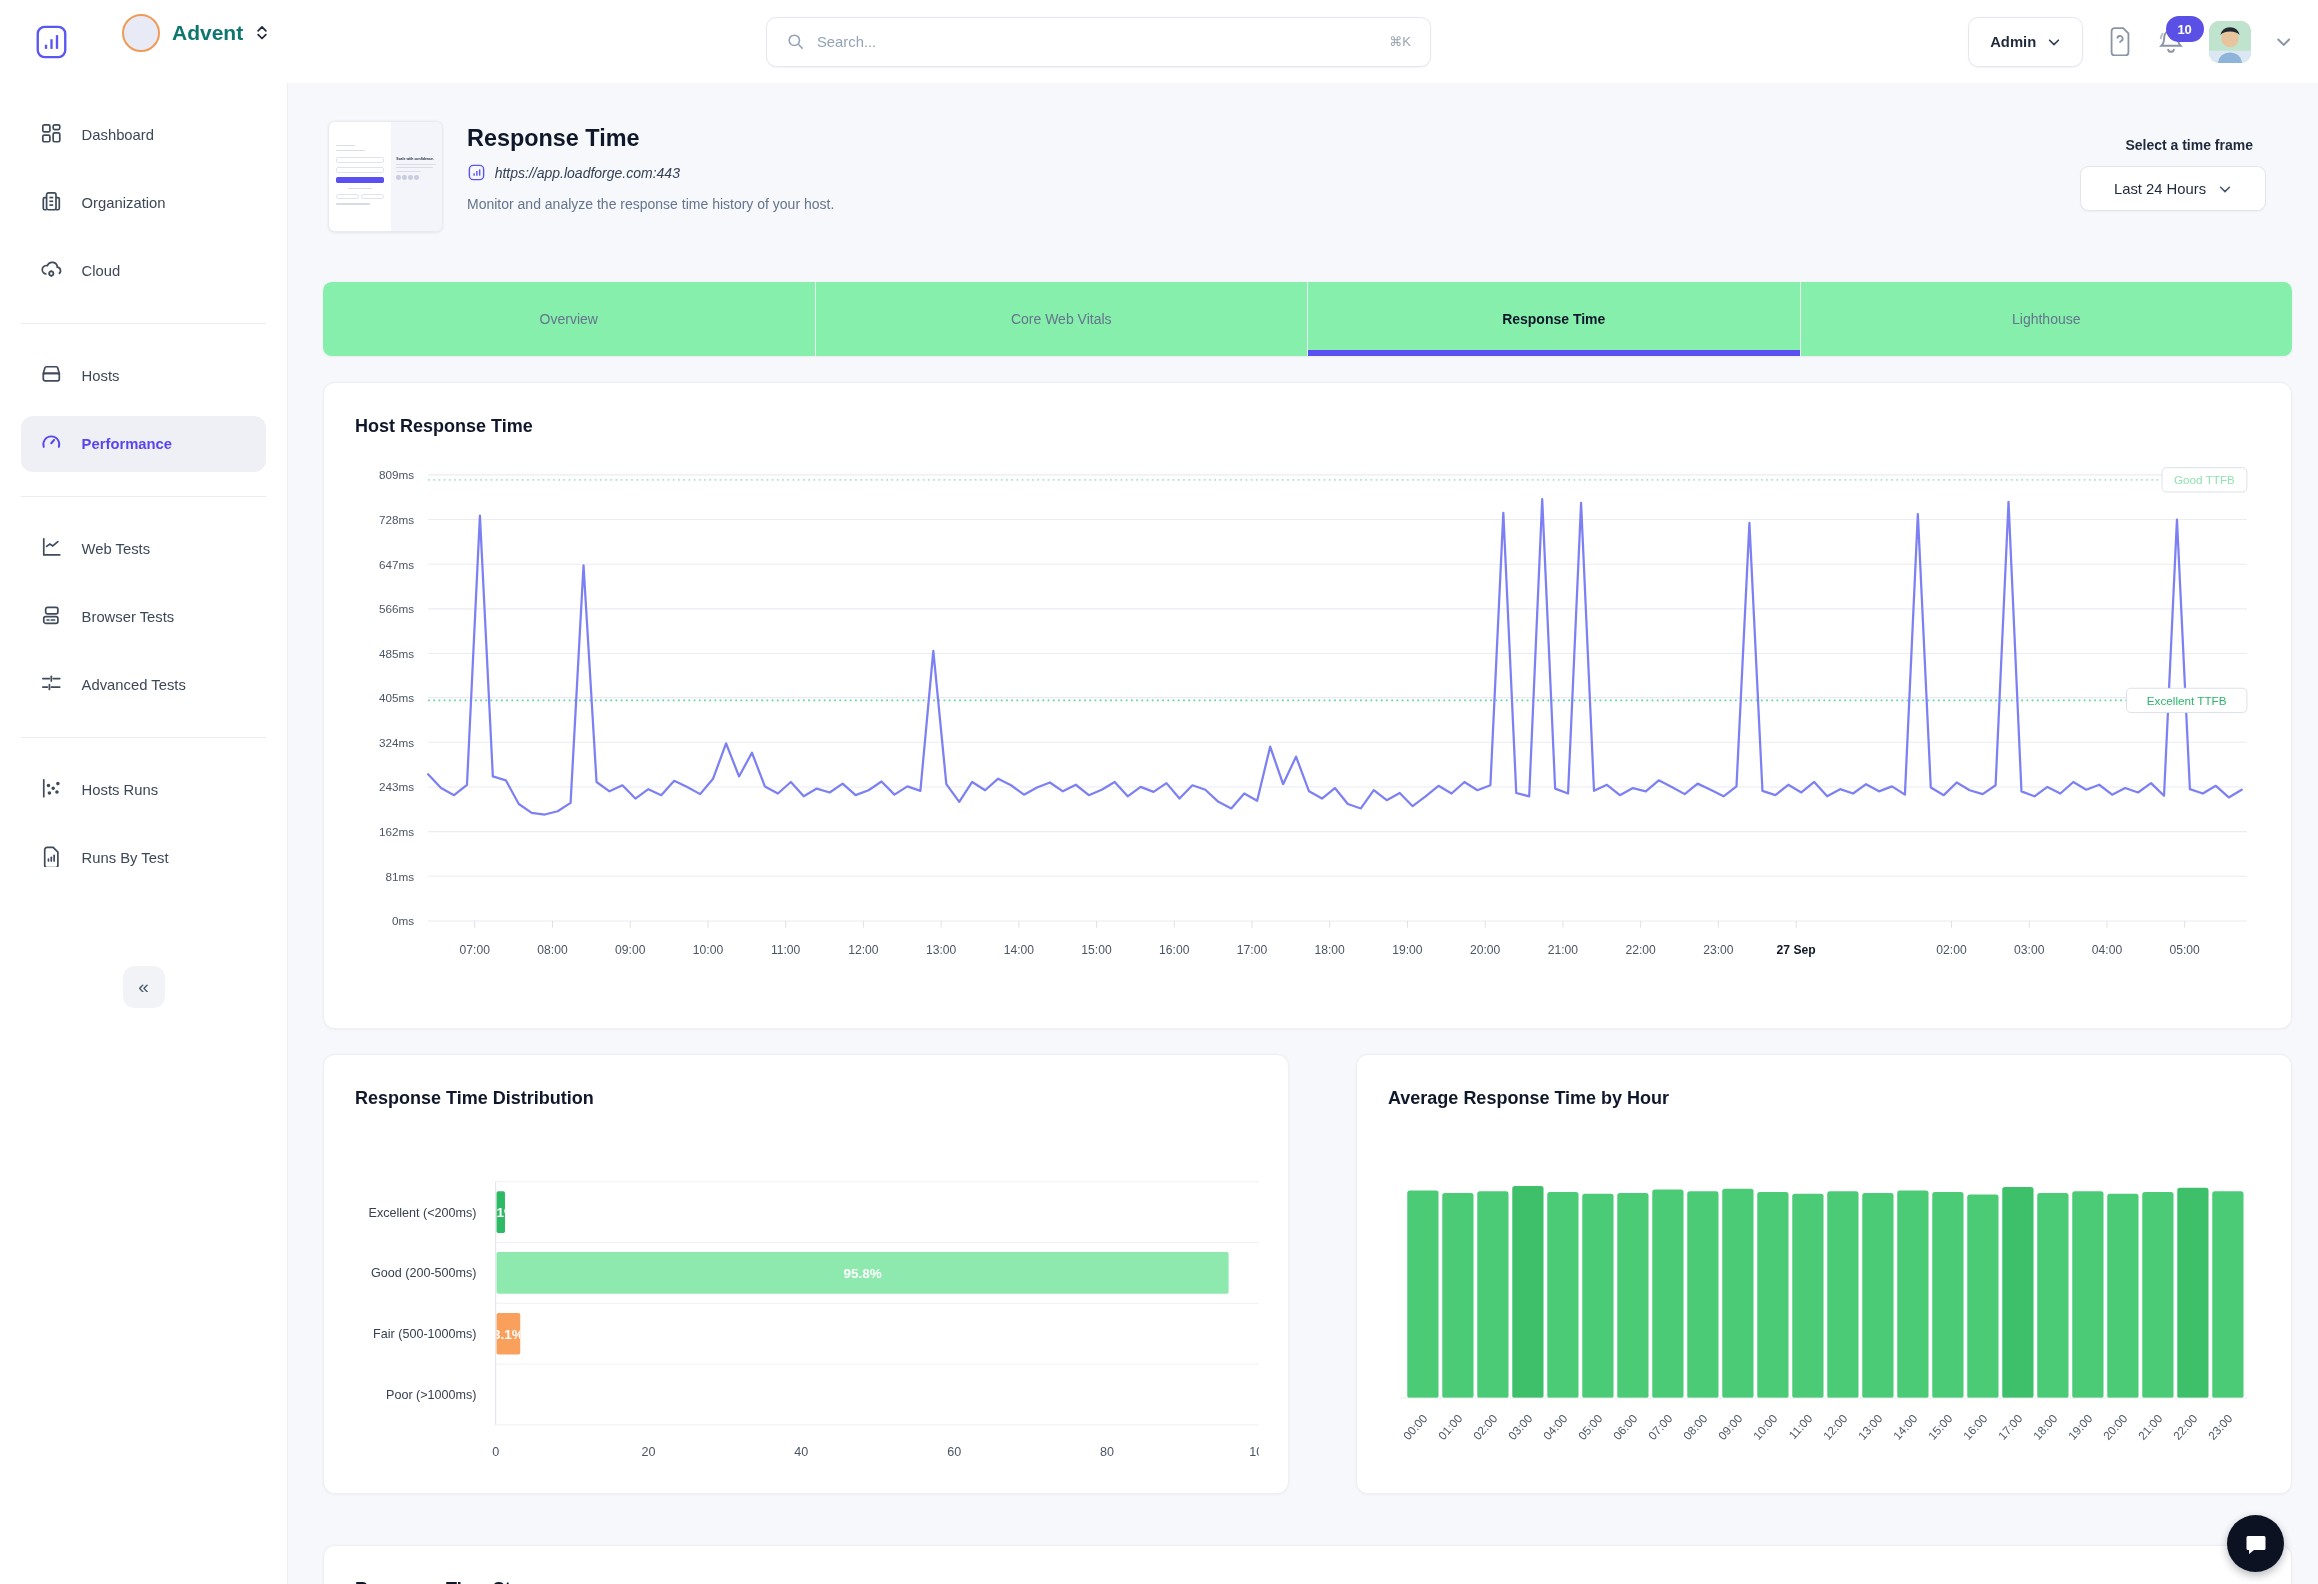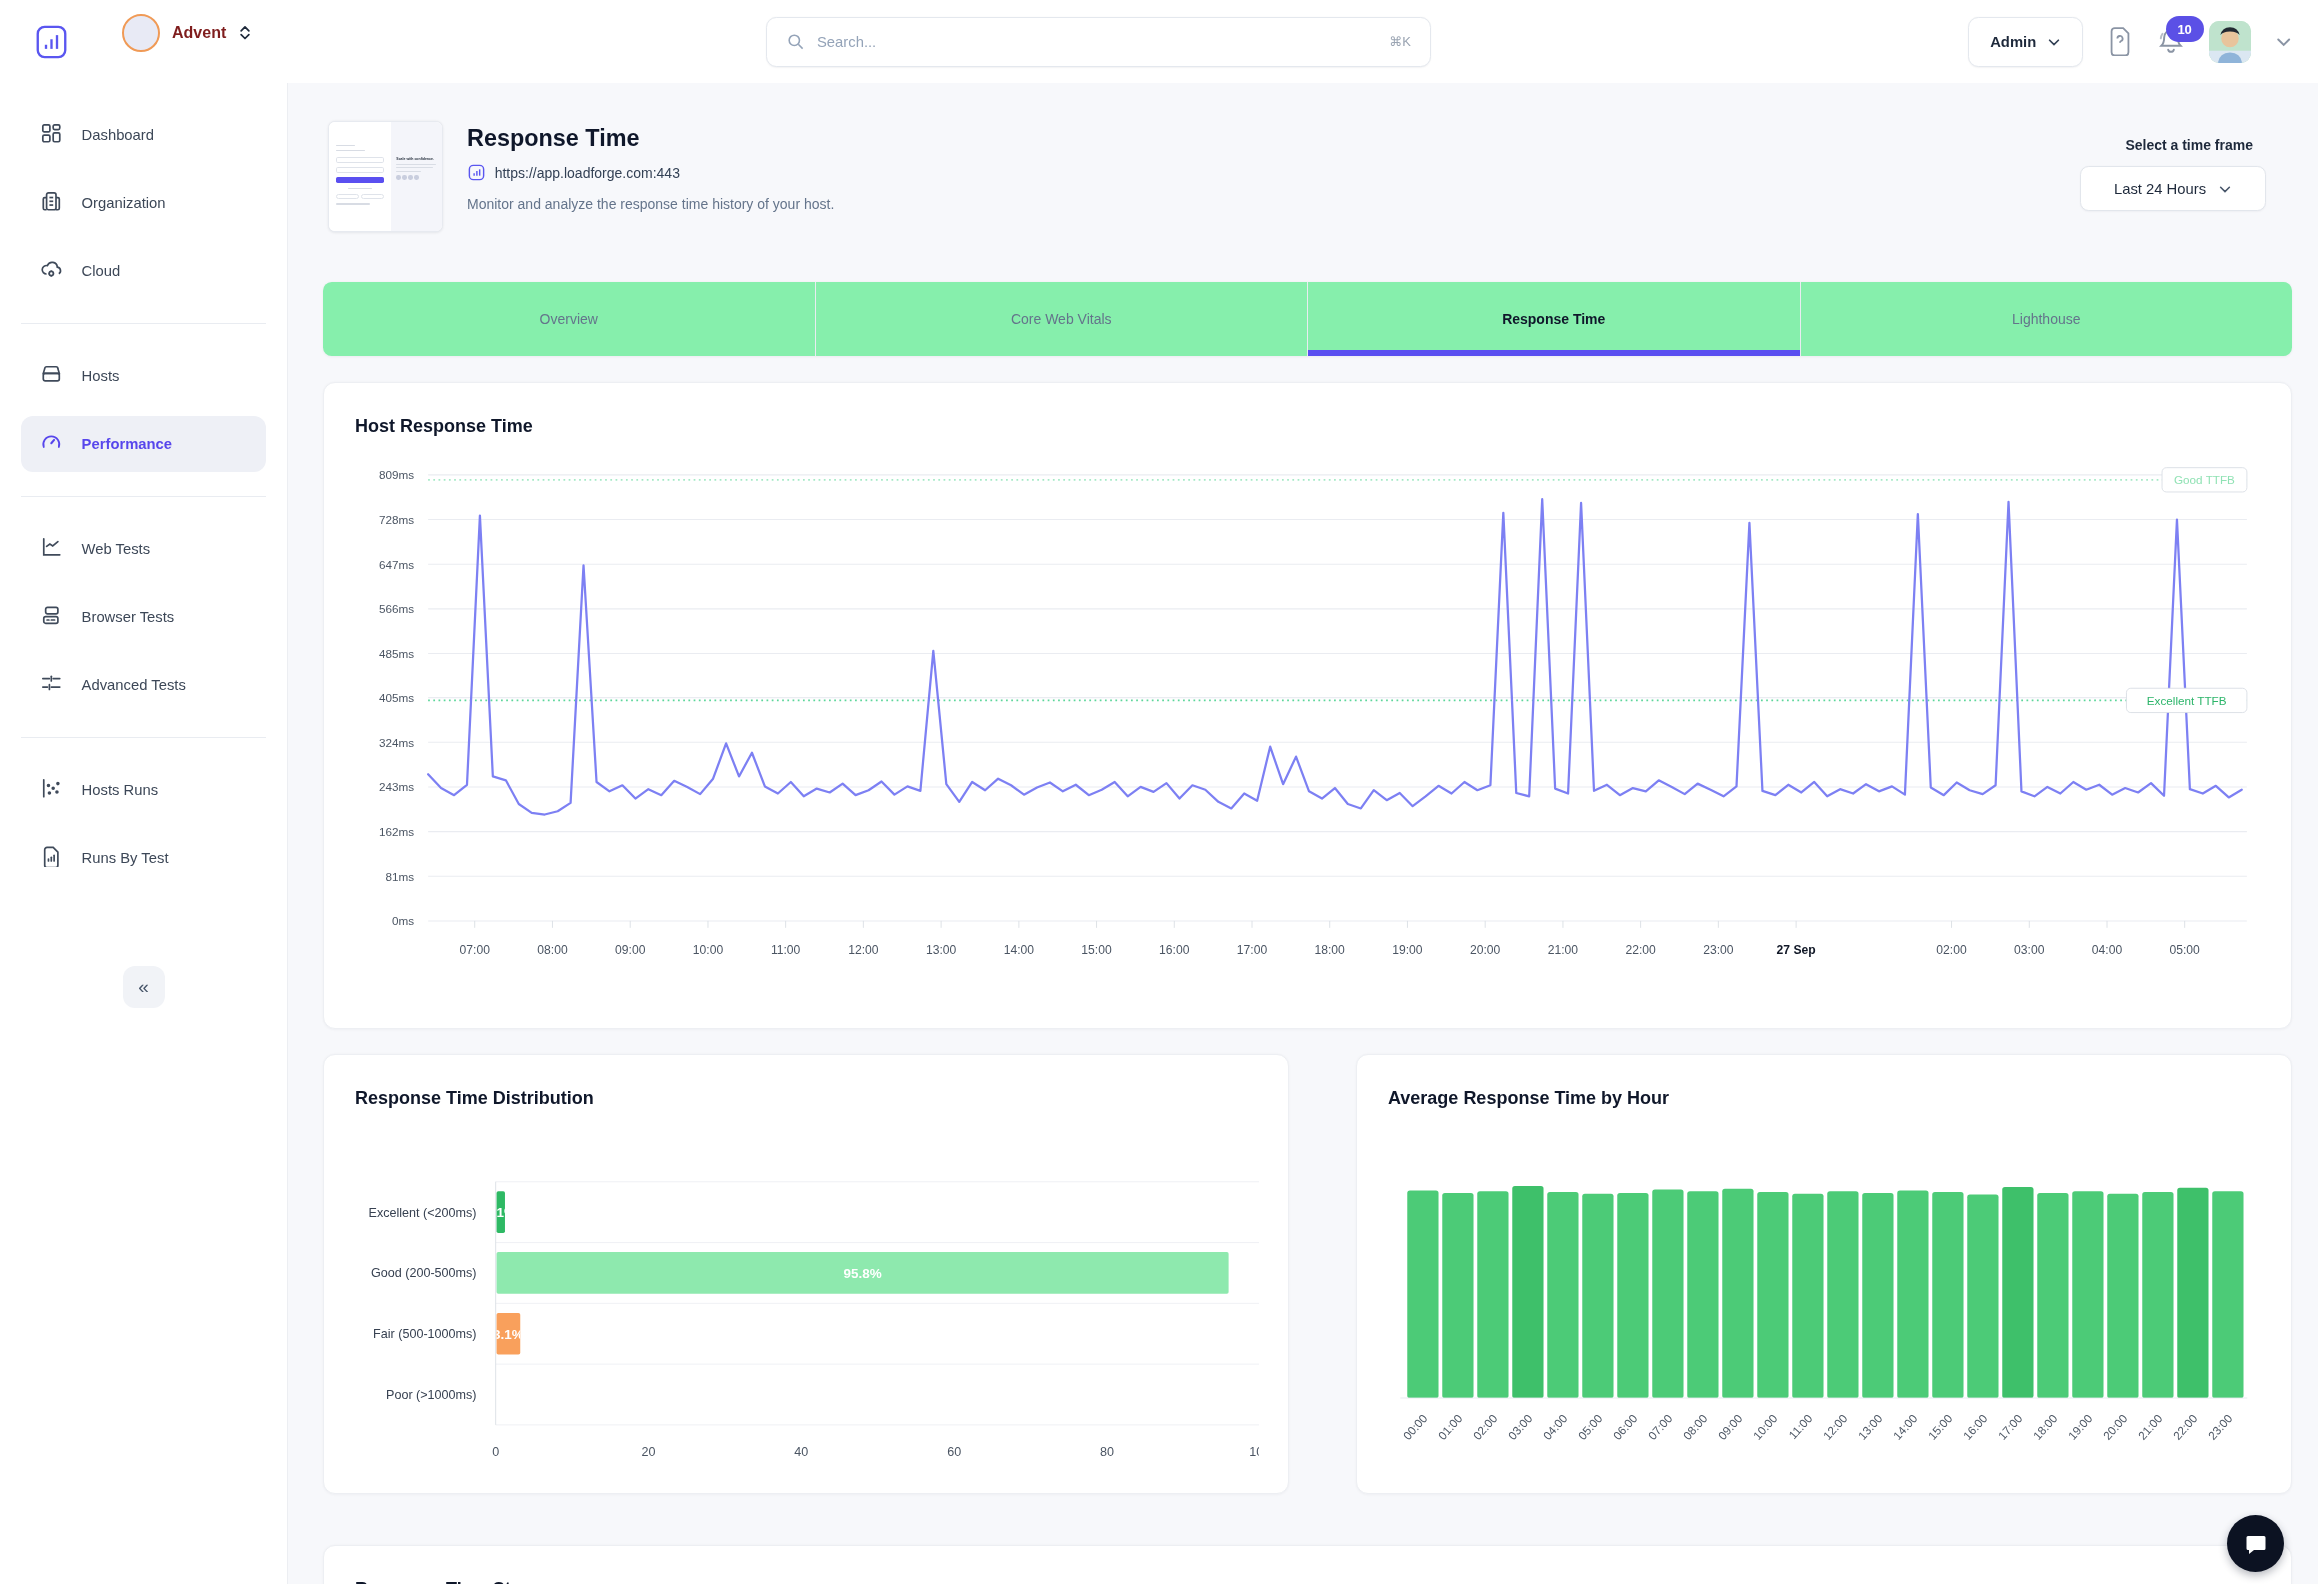--- a/index.html
+++ b/index.html
@@ -4,21 +4,21 @@
 <style>
   * { margin:0; padding:0; box-sizing:border-box; }
   html,body { width:2319px; height:1584px; overflow:hidden; }
   body { font-family:"Liberation Sans", sans-serif; background:#f7f8fb; color:#0f172a; position:relative; }
 
   
   .topbar { position:absolute; left:0; top:0; width:2319px; height:83px; background:#fff; z-index:5; display:flex; align-items:center; }
   .brand { position:absolute; left:35px; top:24px; color:#5a56f0; }
   .ws { position:absolute; left:122px; top:14px; display:flex; align-items:center; gap:12px; cursor:pointer; }
   .ws-avatar { width:38px; height:38px; border-radius:50%; background:#e8eaf5; border:2.6px solid #f09a56; }
-  .ws-name { font-size:16px; font-weight:700; color:#7f1d1d; }
+  .ws-name { font-size:21px; font-weight:700; color:#0f766e; }
   .search { position:absolute; left:766px; top:16.5px; width:665px; height:50px; background:#fff; border:0.9px solid #e4e8ee; border-radius:10.4px; box-shadow:0 0.9px 1.7px rgba(15,23,42,.05); display:flex; align-items:center; padding:0 19px; gap:12px; }
   .search .ph { color:#94a3b8; font-size:14.8px; flex:1; }
   .search .kbd { color:#9aa4b2; font-size:13px; }
   .right-cluster { position:absolute; right:27px; top:0; height:83px; display:flex; align-items:center; gap:24px; }
   .admin-btn { height:50px; padding:0 21px; background:#fff; border:0.9px solid #e4e8ee; border-radius:10.4px; box-shadow:0 0.9px 1.7px rgba(15,23,42,.05); display:flex; align-items:center; gap:10.4px; font-size:14.8px; font-weight:600; color:#1e293b; cursor:pointer; }
   .icon-btn { color:#8a94a4; display:flex; align-items:center; cursor:pointer; }
   .bell-wrap { position:relative; }
   .badge { position:absolute; top:-10.4px; right:-19px; min-width:38px; height:26px; background:#5b50e6; color:#fff; border-radius:14px; font-size:13px; font-weight:700; display:flex; align-items:center; justify-content:center; padding:0 8.7px; }
   .user-avatar { width:42px; height:42px; border-radius:10.4px; overflow:hidden; background:#bfe3cd; }
 
@@ -40,21 +40,21 @@
   .tl-box { height:6px; border:0.9px solid #dfe3ea; border-radius:1.7px; margin-bottom:4.3px; }
   .tl-btn { height:6px; background:#5a4ff0; border-radius:1.7px; margin-bottom:4.3px; }
   .tl-pill-row { display:flex; gap:2.6px; margin-bottom:4.3px; }
   .tl-pill { flex:1; height:5.2px; border:0.9px solid #dfe3ea; border-radius:2.6px; }
   .t-tagline { font-size:3.5px; font-weight:700; color:#1f2937; margin-bottom:2.6px; white-space:nowrap; }
   .tr-line { height:1.3px; background:#d9dde5; border-radius:0.9px; margin-bottom:2.2px; }
   .tr-dots { display:flex; gap:1.7px; margin-top:3.5px; }
   .tr-dot { width:4.3px; height:4.3px; border-radius:50%; background:#c9cede; }
 
   .page-title { position:absolute; left:179px; top:42px; font-size:23.4px; font-weight:700; color:#0f172a; }
-  .url-row { position:absolute; left:179px; top:80px; display:flex; align-items:center; gap:8.7px; font-size:14px; color:#334155; }
+  .url-row { position:absolute; left:179px; top:80px; display:flex; align-items:center; gap:8.7px; font-size:14px; color:#334155;font-style:italic; }
   .url-icon { color:#5a56f0; display:flex; }
   .page-desc { position:absolute; left:179px; top:113px; font-size:14px; color:#64748b; }
 
   .tf-label { position:absolute; right:65px; top:54px; font-size:14px; font-weight:700; color:#1e293b; }
   .tf-select { position:absolute; right:52px; top:83px; width:186px; height:45px; background:#fff; border:0.9px solid #e2e6ec; border-radius:8.7px; display:flex; align-items:center; justify-content:center; gap:12px; font-size:14.8px; color:#1e293b; cursor:pointer; box-shadow:0 0.9px 1.7px rgba(15,23,42,.04); }
 
   .tabs { position:absolute; left:35px; top:199px; width:1969px; height:74px; background:#86efac; border-radius:8.7px; box-shadow:0 0.9px 2.6px rgba(15,23,42,.05); display:flex; overflow:hidden; }
   .tab { flex:1; display:flex; align-items:center; justify-content:center; font-size:14px; color:#64748b; border-right:0.9px solid #e9ecf1; position:relative; cursor:pointer; }
   .tab:last-child { border-right:none; }
   .tab.active { color:#0f172a; font-weight:700; }

